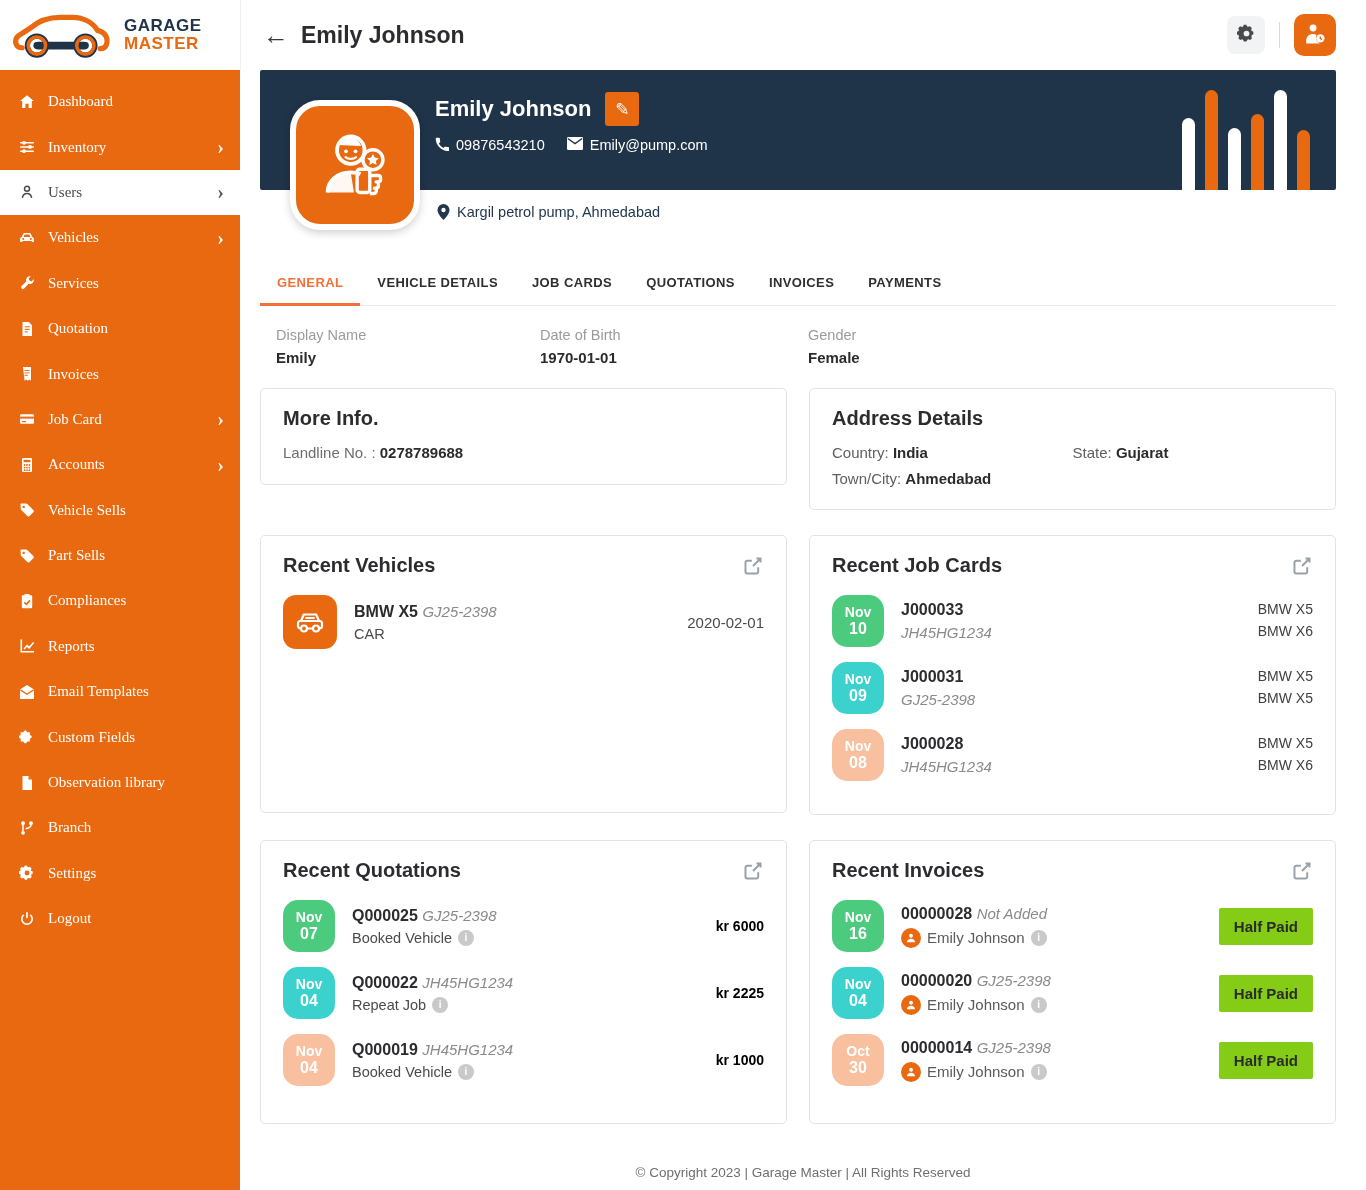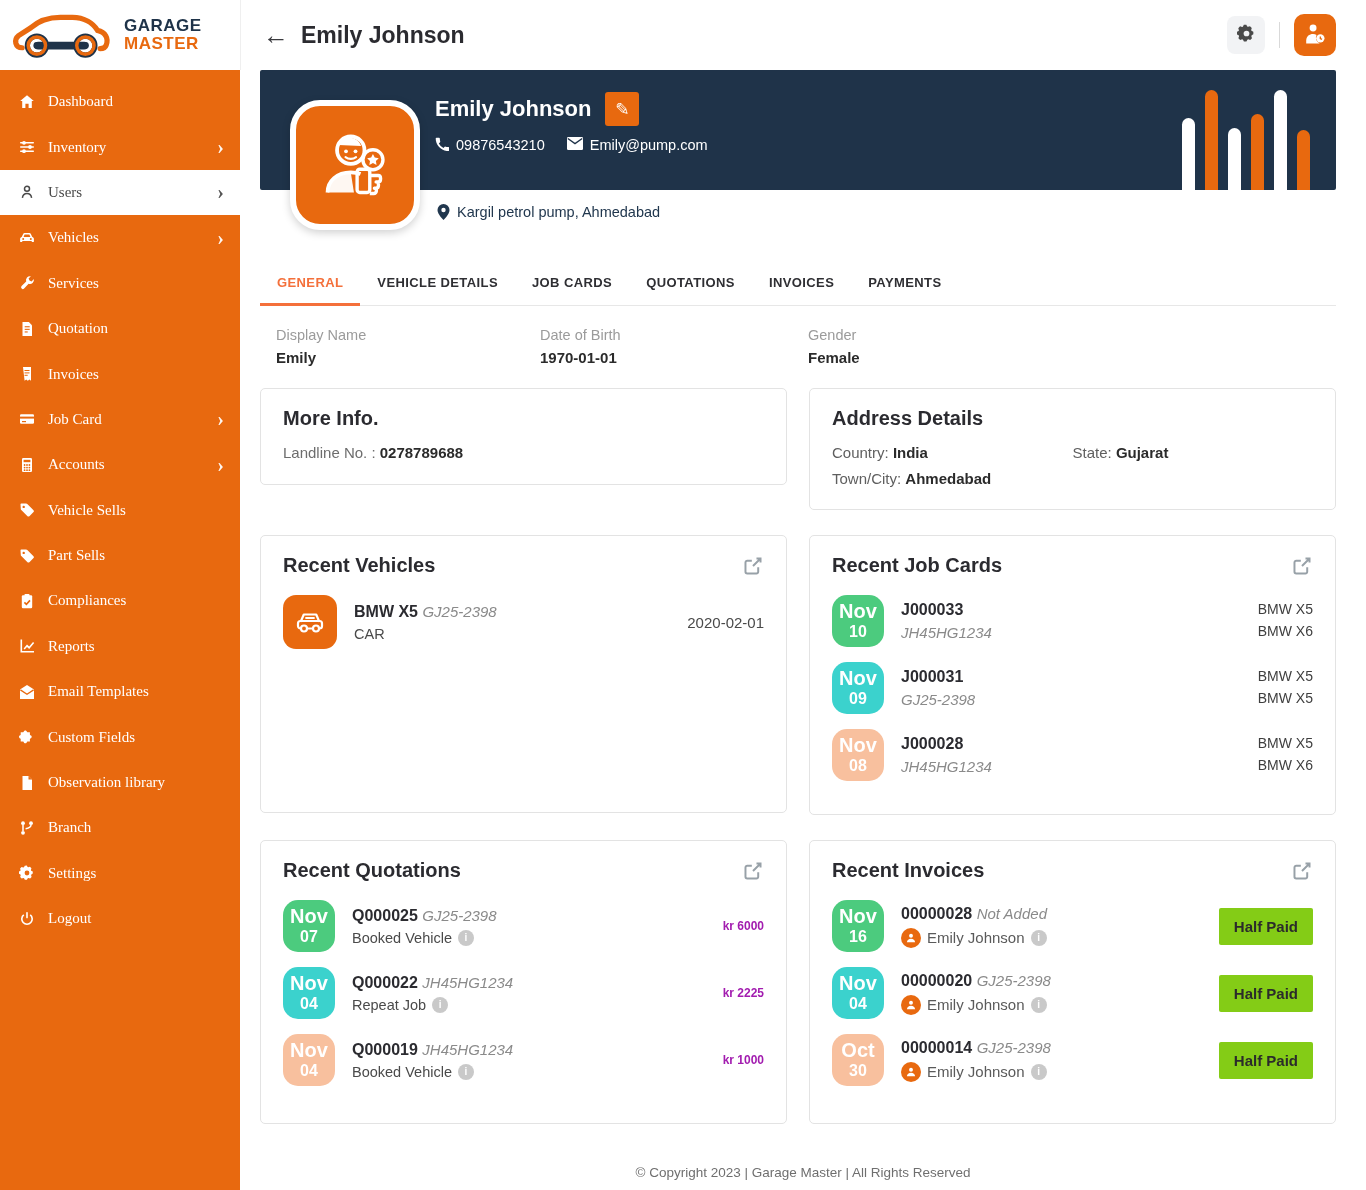--- a/index.html
+++ b/index.html
@@ -80,26 +80,26 @@
   .veh-icon { width:54px; height:54px; border-radius:13px; background:#E8690F; display:flex; align-items:center; justify-content:center; flex:none; }
   .li-mid { flex:1; min-width:0; }
   .li-title { font-size:16px; font-weight:700; color:#2b2b30; }
   .li-title .plate { font-weight:400; font-style:italic; color:#8a8a8a; font-size:15px; }
   .li-sub { margin-top:5px; font-size:14.5px; color:#4a4a4a; display:flex; align-items:center; gap:6px; }
   .li-sub.plate-only { font-style:italic; color:#8a8a8a; font-size:15px; }
   .li-right { text-align:right; font-size:14px; color:#3f3f3f; line-height:1.55; white-space:nowrap; }
   .li-date { font-size:15px; color:#4a4a4a; }
 
   .dbadge { width:52px; height:52px; border-radius:15px; display:flex; flex-direction:column; align-items:center; justify-content:center; color:#fff; font-weight:700; flex:none; line-height:1.15; }
-  .dbadge .m { font-size:20px; } .dbadge .d { font-size:16px; }
+  .dbadge .m { font-size:14px; } .dbadge .d { font-size:16px; }
   .dbadge.green { background:#4CCB7E; }
   .dbadge.teal  { background:#3BD2CD; }
   .dbadge.peach { background:#F8C09E; }
 
-  .amount { font-size:12px; font-weight:700; color:#a21caf; white-space:nowrap; }
+  .amount { font-size:14px; font-weight:700; color:#000000; white-space:nowrap; }
   .info-dot { width:16px; height:16px; border-radius:50%; background:#c9c9c9; color:#fff; font-size:10px; font-weight:700; display:inline-flex; align-items:center; justify-content:center; cursor:pointer; flex:none; }
   .mini-avatar { width:20px; height:20px; border-radius:50%; background:#E8690F; display:inline-flex; align-items:center; justify-content:center; flex:none; }
   .half-paid { background:#84cc16; color:#2b2b2b; font-weight:700; font-size:15px; padding:10px 15px; border-radius:2px; cursor:pointer; white-space:nowrap; }
   .person { color:#5a5a5a; font-size:15px; }
 
   .footer { text-align:center; color:#6f6f6f; font-size:13.5px; padding:16px 0 10px; }
 </style>
 </head>
 <body>
 

